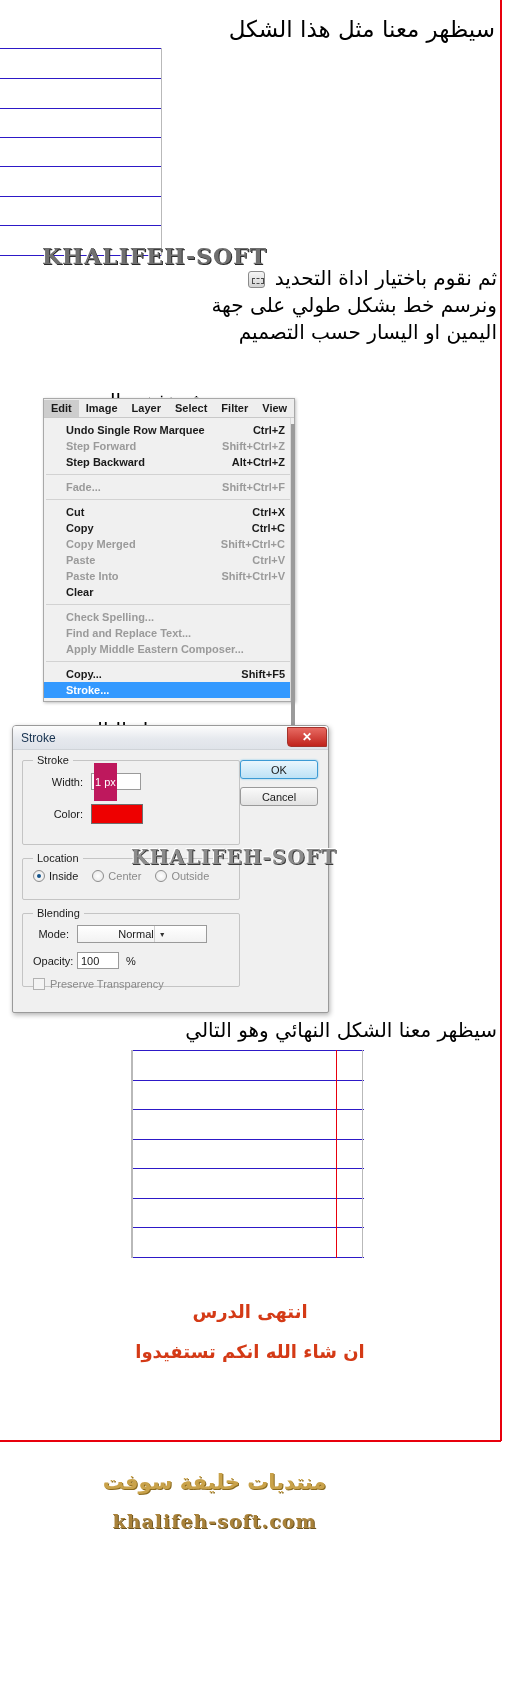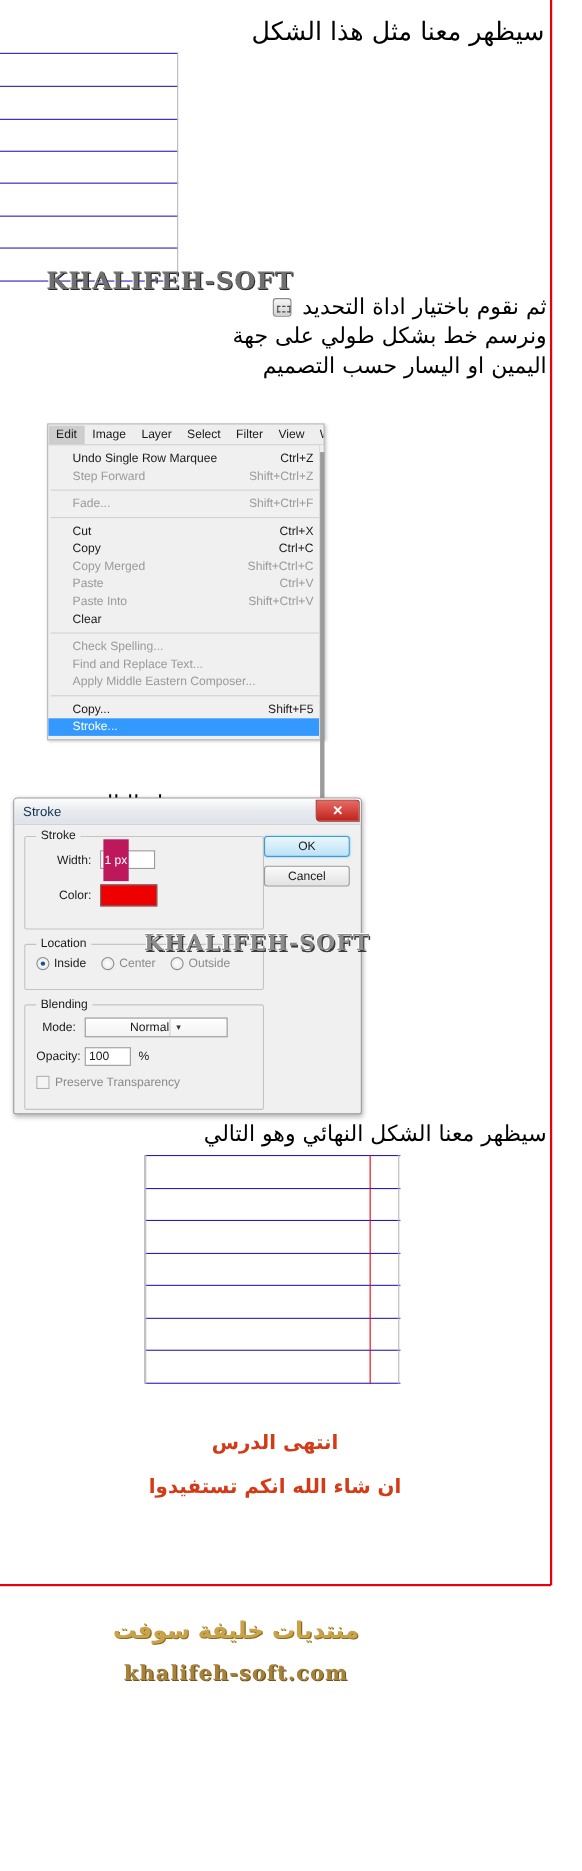--- a/index.html
+++ b/index.html
@@ -106,28 +106,29 @@
     top: 1050px; left: 131px; width: 232px; height: 208px;
     border-left: 1px solid #b9b9b9;
   }
   #table-final .hline { width: 232px; }
   #table-final .vline-gray { position: absolute; left: 0; top: 0; width: 1px; height: 208px; background: #b9b9b9; }
   #table-final .vline-red { position: absolute; right: 26px; top: 0; width: 1px; height: 208px; background: #e8000d; }
   #table-final .vline-gray-right { position: absolute; right: 0; top: 0; width: 1px; height: 208px; background: #b9b9b9; }
 
   
   #ps-menu {
-    position: absolute; top: 385px; left: 43px;
+    position: absolute; top: 398px; left: 43px;
     width: 252px;
     font-family: "Liberation Sans", sans-serif;
     font-size: 11px;
     color: #000;
     background: #f0f0f0;
     border: 1px solid #a9a9a9;
     box-shadow: 1px 1px 3px rgba(0,0,0,0.25);
+    font-weight: bold;
   }
   #ps-menubar {
     display: flex;
     height: 19px;
     align-items: center;
     background: #eeeeee;
     border-bottom: 1px solid #c8c8c8;
     font-size: 11px;
     overflow: hidden;
   }
@@ -400,20 +401,24 @@
 
   <div id="ps-menu-body">
 
     <div class="mi">
       <span>Undo Single Row Marquee</span>
       <span class="sc">Ctrl+Z</span>
     </div>
     <div class="mi dim">
       <span>Step Forward</span>
       <span class="sc">Shift+Ctrl+Z</span>
+    </div>
+    <div class="mi">
+      <span>Step Backward</span>
+      <span class="sc">Alt+Ctrl+Z</span>
     </div>
 
     <div class="mi-sep"></div>
 
     <div class="mi dim">
       <span>Fade...</span>
       <span class="sc">Shift+Ctrl+F</span>
     </div>
 
     <div class="mi-sep"></div>
@@ -518,21 +523,21 @@
           <span class="dot"></span>
           <span>Center</span>
         </div>
         <div class="radio dim">
           <span class="dot"></span>
           <span>Outside</span>
         </div>
       </div>
     </div>
 
-    <div class="fieldset" style="width:218px;height:96px;padding-top:11px;">
+    <div class="fieldset" style="width:218px;height:74px;padding-top:11px;">
       <span class="legend">Blending</span>
 
       <div class="row">
         <span class="lbl" style="width:44px;">Mode:</span>
         <div id="mode-select">
           <span>Normal</span>
           <span class="arrow">▼</span>
         </div>
       </div>
 

